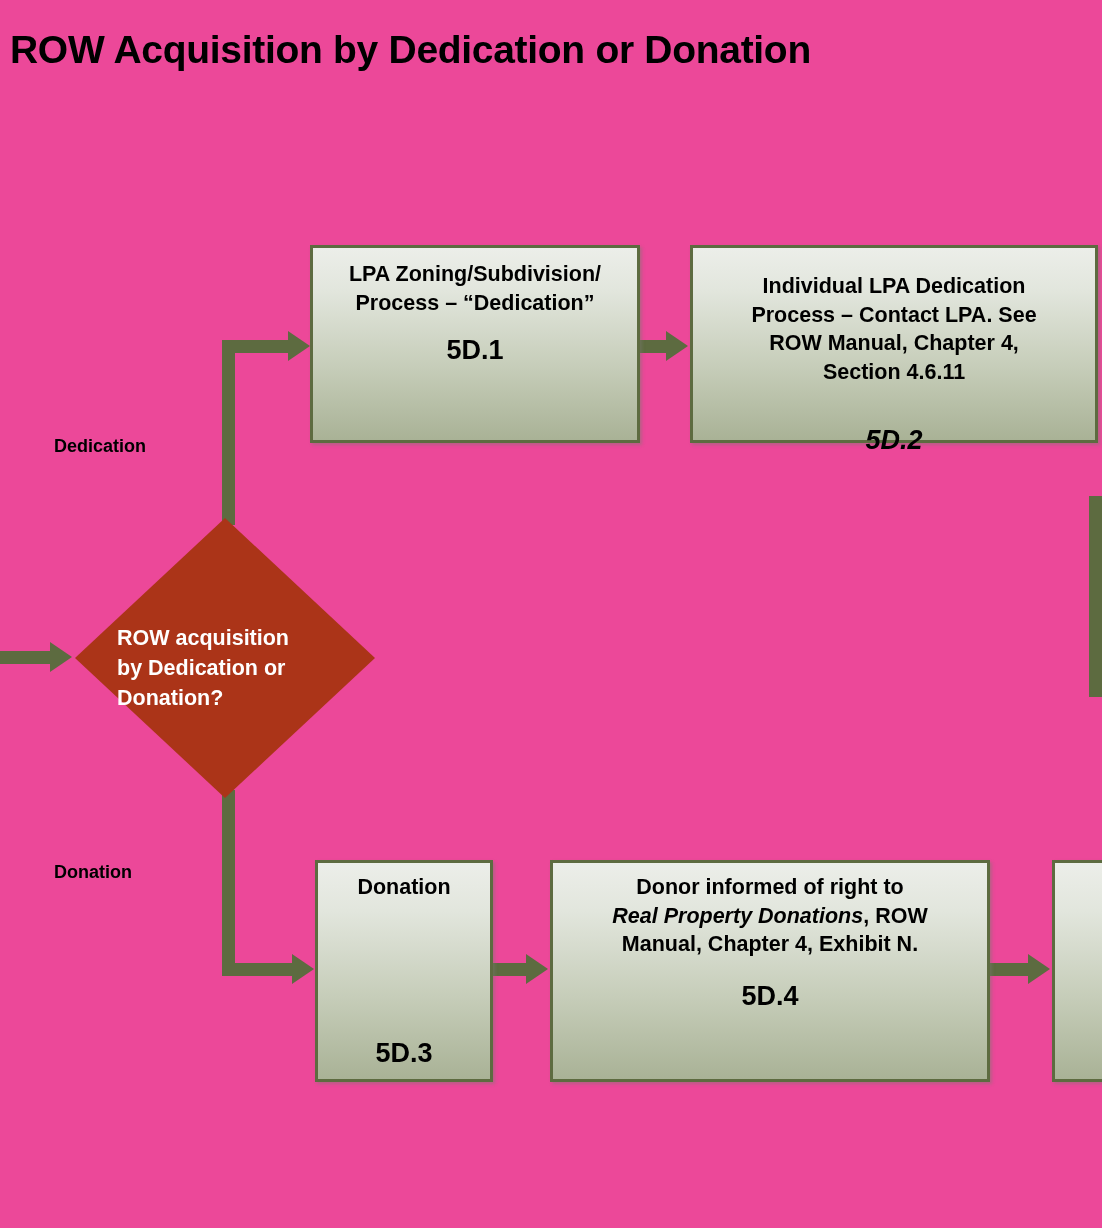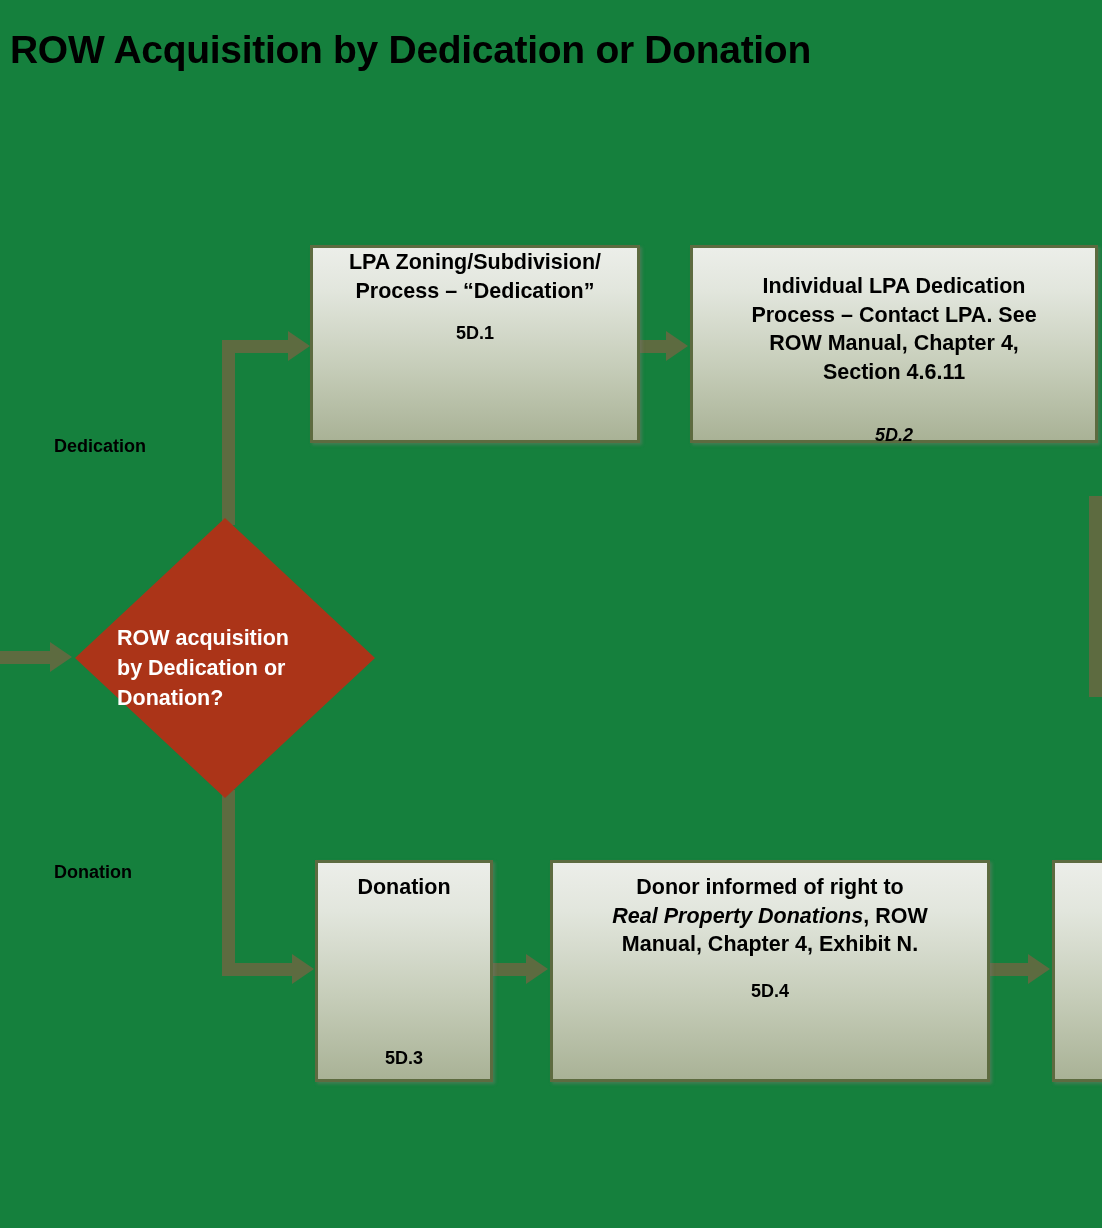--- a/index.html
+++ b/index.html
@@ -7,21 +7,21 @@
     padding: 0;
     background: #ffffff;
   }
   body {
     font-family: "Liberation Sans", sans-serif;
   }
   #canvas {
     position: relative;
     width: 1102px;
     height: 1228px;
-    background: #15803d;
+    background: #ec4899;
     overflow: hidden;
   }
 
   
   #page-title {
     position: absolute;
     left: 10px;
     top: 28px;
     font-size: 39px;
     font-weight: bold;
@@ -45,28 +45,28 @@
   .proc-text {
     font-size: 21.5px;
     font-weight: bold;
     line-height: 1.33;
     text-align: center;
     padding: 0 6px;
     width: 100%;
   }
   .proc-text i { font-style: italic; }
   .proc-code {
-    font-size: 18px;
+    font-size: 27px;
     font-weight: bold;
     text-align: center;
     width: 100%;
   }
 
   
-  #box-5d1 { left: 310px; top: 245px; width: 330px; height: 198px; }
+  #box-5d1 { left: 310px; top: 245px; width: 330px; height: 198px; padding-top: 12px; }
   #box-5d1 .proc-code { margin-top: 18px; }
 
   #box-5d2 { left: 690px; top: 245px; width: 408px; height: 198px; padding-top: 24px; gap: 39px; }
   #box-5d2 .proc-code { margin-top: 0px; font-style: italic; }
 
   #box-5d3 { left: 315px; top: 860px; width: 178px; height: 222px; padding-top: 10px; justify-content: flex-start; }
   #box-5d3 .proc-code { position: absolute; bottom: 10px; left: 0; }
 
   #box-5d4 { left: 550px; top: 860px; width: 440px; height: 222px; padding-top: 10px; }
   #box-5d4 .proc-code { margin-top: 22px; }

